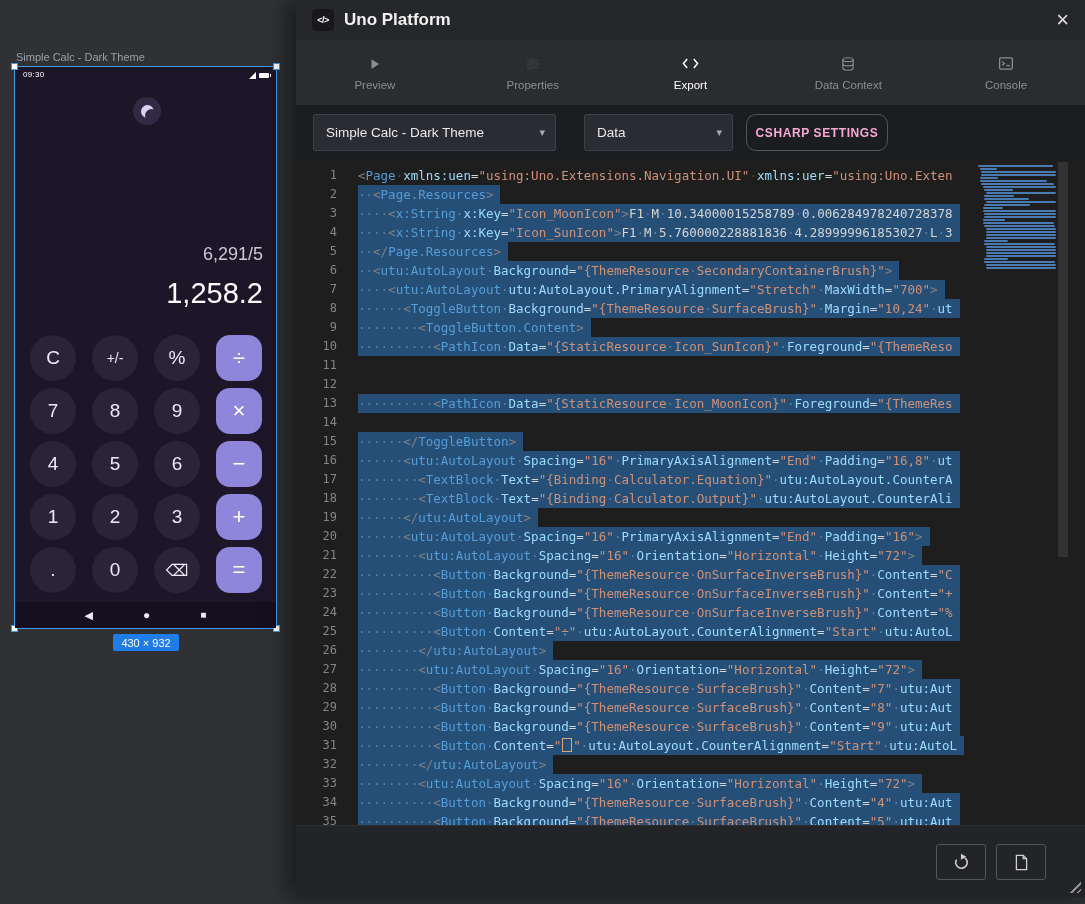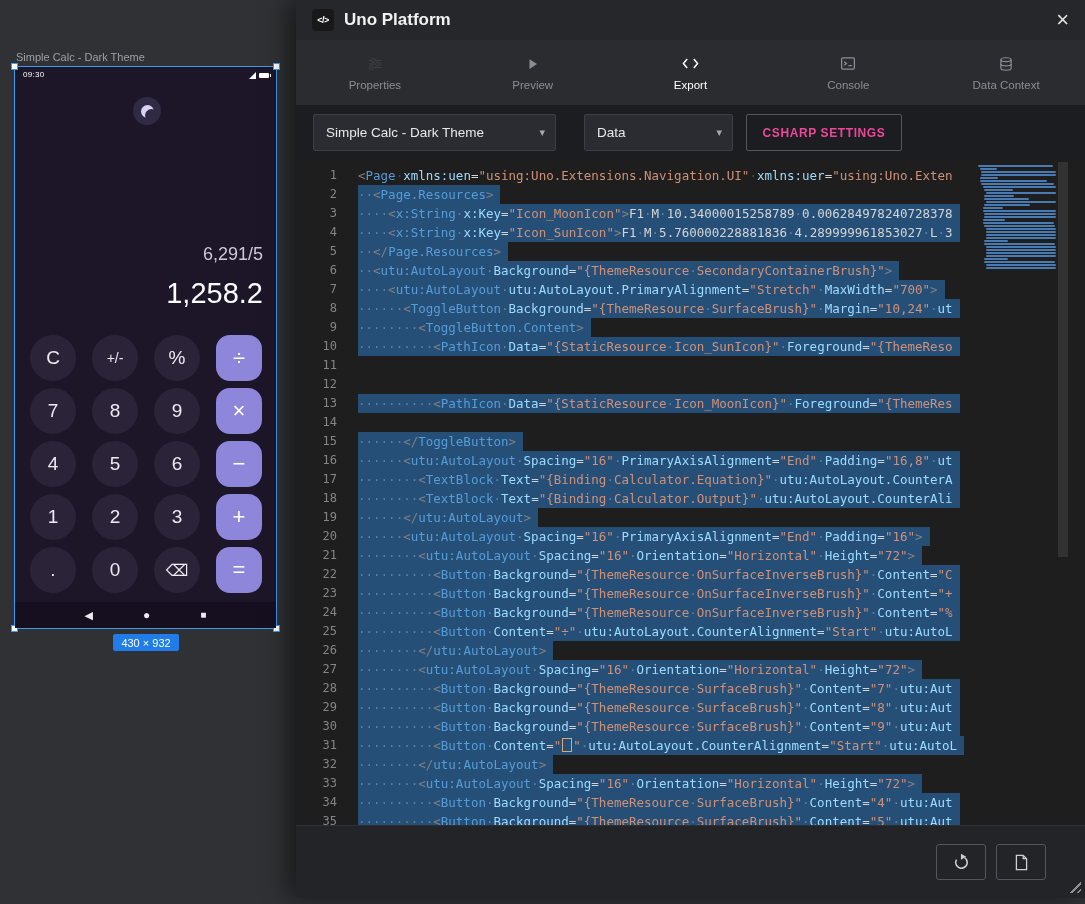--- a/index.html
+++ b/index.html
@@ -49,22 +49,22 @@
   .tab.active{color:#ffffff;text-align:center;}
   .tab-label{font-size:11.5px;}
   .tab-icon{height:18px;display:flex;align-items:center;}
   .tab-icon.dim{opacity:.15;}
   .toolbar{height:55px;background:#1c1d21;display:flex;align-items:center;}
   .dd{height:37px;background:#2b2c31;border:1px solid #3e3f44;border-radius:2px;display:flex;align-items:center;
       justify-content:space-between;padding:0 10px 0 12px;color:#e9e9e9;font-size:13.5px;box-sizing:border-box;}
   .dd-page{width:243px;margin-left:17px;}
   .dd-format{width:149px;margin-left:28px;}
   .caret{color:#a9a9ad;font-size:11px;margin-left:8px;}
-  .csharp-btn{width:156px;height:37px;margin-left:13px;background:transparent;border:1px solid #55565b;border-radius:2px;
-              color:#ec4899;font-size:12px;font-weight:bold;letter-spacing:.6px;display:flex;align-items:center;
+  .csharp-btn{width:142px;height:37px;margin-left:13px;background:transparent;border:1px solid #55565b;border-radius:10px;
+              color:#f9a8d4;font-size:12px;font-weight:bold;letter-spacing:.6px;display:flex;align-items:center;
               justify-content:center;box-sizing:border-box;}
 
   .editor{position:absolute;top:160px;left:0;right:0;height:665px;background:#1e1e1e;overflow:hidden;}
   .code-lines{position:absolute;top:6px;left:0;width:683px;overflow:hidden;
               font-family:"DejaVu Sans Mono",monospace;font-size:12.5px;}
   .code-line{height:19px;line-height:19px;white-space:pre;display:flex;overflow:hidden;}
   .line-num{width:41px;flex:0 0 41px;text-align:right;color:#858585;font-size:12px;}
   .line-body{margin-left:21px;}
   .line-body.sel{background:#264f78;padding-right:7px;}
   .tk-p{color:#808080;} .tk-t{color:#569cd6;} .tk-a{color:#9cdcfe;} .tk-x{color:#d4d4d4;} .tk-v{color:#ce9178;}
@@ -159,66 +159,66 @@
   <div class="panel">
 
     <div class="titlebar">
       <span class="logo">&lt;/&gt;</span>
       <span class="title">Uno Platform</span>
       <span class="close">×</span>
     </div>
 
     <div class="tabbar">
         <div class="tab">
+          <span class="tab-icon">
+            <svg width="15" height="16" viewBox="0 0 20 20">
+              <path d="M6 3.5L16 10 6 16.5z" fill="currentColor"></path>
+            </svg>
+          </span>
+          <span class="tab-label">Preview</span>
+        </div>
+        <div class="tab">
           <span class="tab-icon dim">
             <svg width="18" height="18" viewBox="0 0 20 20" fill="none" stroke="currentColor" stroke-width="1.5">
               <path d="M3 6h14M3 10h14M3 14h14"></path>
               <circle cx="8" cy="6" r="2" fill="#2b2c30"></circle>
               <circle cx="13" cy="10" r="2" fill="#2b2c30"></circle>
               <circle cx="6" cy="14" r="2" fill="#2b2c30"></circle>
             </svg>
           </span>
           <span class="tab-label">Properties</span>
         </div>
-        <div class="tab">
-          <span class="tab-icon">
-            <svg width="15" height="16" viewBox="0 0 20 20">
-              <path d="M6 3.5L16 10 6 16.5z" fill="currentColor"></path>
-            </svg>
-          </span>
-          <span class="tab-label">Preview</span>
-        </div>
         <div class="tab active">
           <span class="tab-icon">
             <svg width="19" height="15" viewBox="0 0 22 18" fill="none" stroke="currentColor" stroke-width="1.8">
               <path d="M7 3.5L2.5 9 7 14.5"></path>
               <path d="M15 3.5L19.5 9 15 14.5"></path>
             </svg>
           </span>
           <span class="tab-label">Export</span>
+        </div>
+        <div class="tab">
+          <span class="tab-icon">
+            <svg width="16" height="18" viewBox="0 0 20 20" fill="none" stroke="currentColor" stroke-width="1.5">
+              <ellipse cx="10" cy="4.6" rx="6.4" ry="2.4"></ellipse>
+              <path d="M3.6 4.6v10.8c0 1.3 2.9 2.4 6.4 2.4s6.4-1.1 6.4-2.4V4.6"></path>
+              <path d="M3.6 10c0 1.3 2.9 2.4 6.4 2.4s6.4-1.1 6.4-2.4"></path>
+            </svg>
+          </span>
+          <span class="tab-label">Data Context</span>
         </div>
         <div class="tab">
           <span class="tab-icon">
             <svg width="18" height="17" viewBox="0 0 20 20" fill="none" stroke="currentColor" stroke-width="1.5">
               <rect x="2.5" y="3.5" width="15" height="13" rx="1.5"></rect>
               <path d="M5.5 8l2.6 2-2.6 2"></path>
               <path d="M10.5 12.5h4"></path>
             </svg>
           </span>
           <span class="tab-label">Console</span>
-        </div>
-        <div class="tab">
-          <span class="tab-icon">
-            <svg width="16" height="18" viewBox="0 0 20 20" fill="none" stroke="currentColor" stroke-width="1.5">
-              <ellipse cx="10" cy="4.6" rx="6.4" ry="2.4"></ellipse>
-              <path d="M3.6 4.6v10.8c0 1.3 2.9 2.4 6.4 2.4s6.4-1.1 6.4-2.4V4.6"></path>
-              <path d="M3.6 10c0 1.3 2.9 2.4 6.4 2.4s6.4-1.1 6.4-2.4"></path>
-            </svg>
-          </span>
-          <span class="tab-label">Data Context</span>
         </div>
       </div>
 
     <div class="toolbar">
       <div class="dd dd-page">
         <span>Simple Calc - Dark Theme</span>
         <span class="caret">▾</span>
       </div>
       <div class="dd dd-format">
         <span>Data</span>

